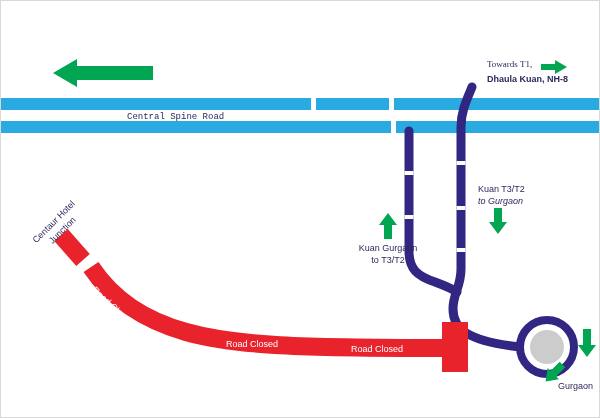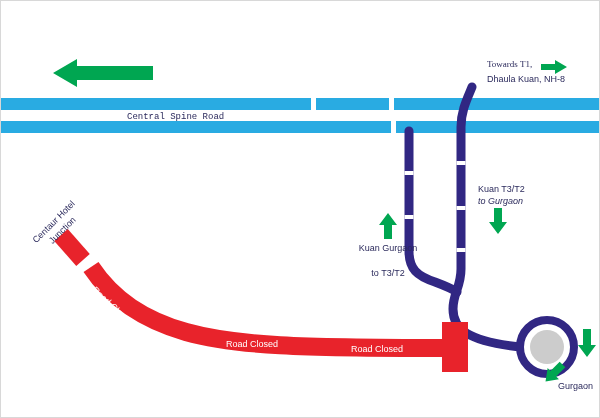--- a/index.html
+++ b/index.html
@@ -63,29 +63,29 @@
     <polygon class="arrow" points="52,72 76,58 76,65 152,65 152,79 76,79 76,86"></polygon>
     <polygon class="arrow" points="566,66 554,59 554,63 540,63 540,69 554,69 554,73"></polygon>
     <polygon class="arrow" points="387,212 378,224 383,224 383,238 391,238 391,224 396,224"></polygon>
     <polygon class="arrow" points="497,233 488,221 493,221 493,207 501,207 501,221 506,221"></polygon>
     <polygon class="arrow" points="586,356 577,344 582,344 582,328 590,328 590,344 595,344"></polygon>
     <polygon class="arrow" points="0,12 -8,1 -4,1 -4,-12 4,-12 4,1 8,1" transform="translate(553,372) rotate(45)"></polygon>
   </svg>
 
 
   <div class="label" style="left:486px; top:57px;font-family:Liberation Serif, serif;">Towards T1,</div>
-  <div class="label" style="left:486px; top:72px;">Dhaula Kuan, NH-8</div>
+  <div class="label" style="left:486px; top:72px;font-weight:bold;">Dhaula Kuan, NH-8</div>
 
   <div class="label" style="left:126px; top:110px;font-family:Liberation Mono, monospace;">Central Spine Road</div>
 
   <div class="label" style="left:477px; top:182px;">Kuan T3/T2</div>
   <div class="label" style="left:477px; top:194px;font-style:italic;">to Gurgaon</div>
 
   <div class="label center" style="left:347px; top:241px; width:80px;">Kuan Gurgaon</div>
-  <div class="label center" style="left:347px; top:266px; width:80px;">to T3/T2</div>
+  <div class="label center" style="left:347px; top:253px; width:80px;">to T3/T2</div>
 
   <div class="label center" style="left:14px; top:213px; width:86px; transform:rotate(-45deg);">
     <div>Centaur Hotel</div>
     <div>Junction</div>
   </div>
 
   <div class="label white" style="left:97px; top:283px; transform:rotate(43deg); transform-origin:0 0;">Road Closed</div>
   <div class="label white center" style="left:215px; top:337px; width:72px;">Road Closed</div>
   <div class="label white center" style="left:340px; top:342px; width:72px;">Road Closed</div>
 

